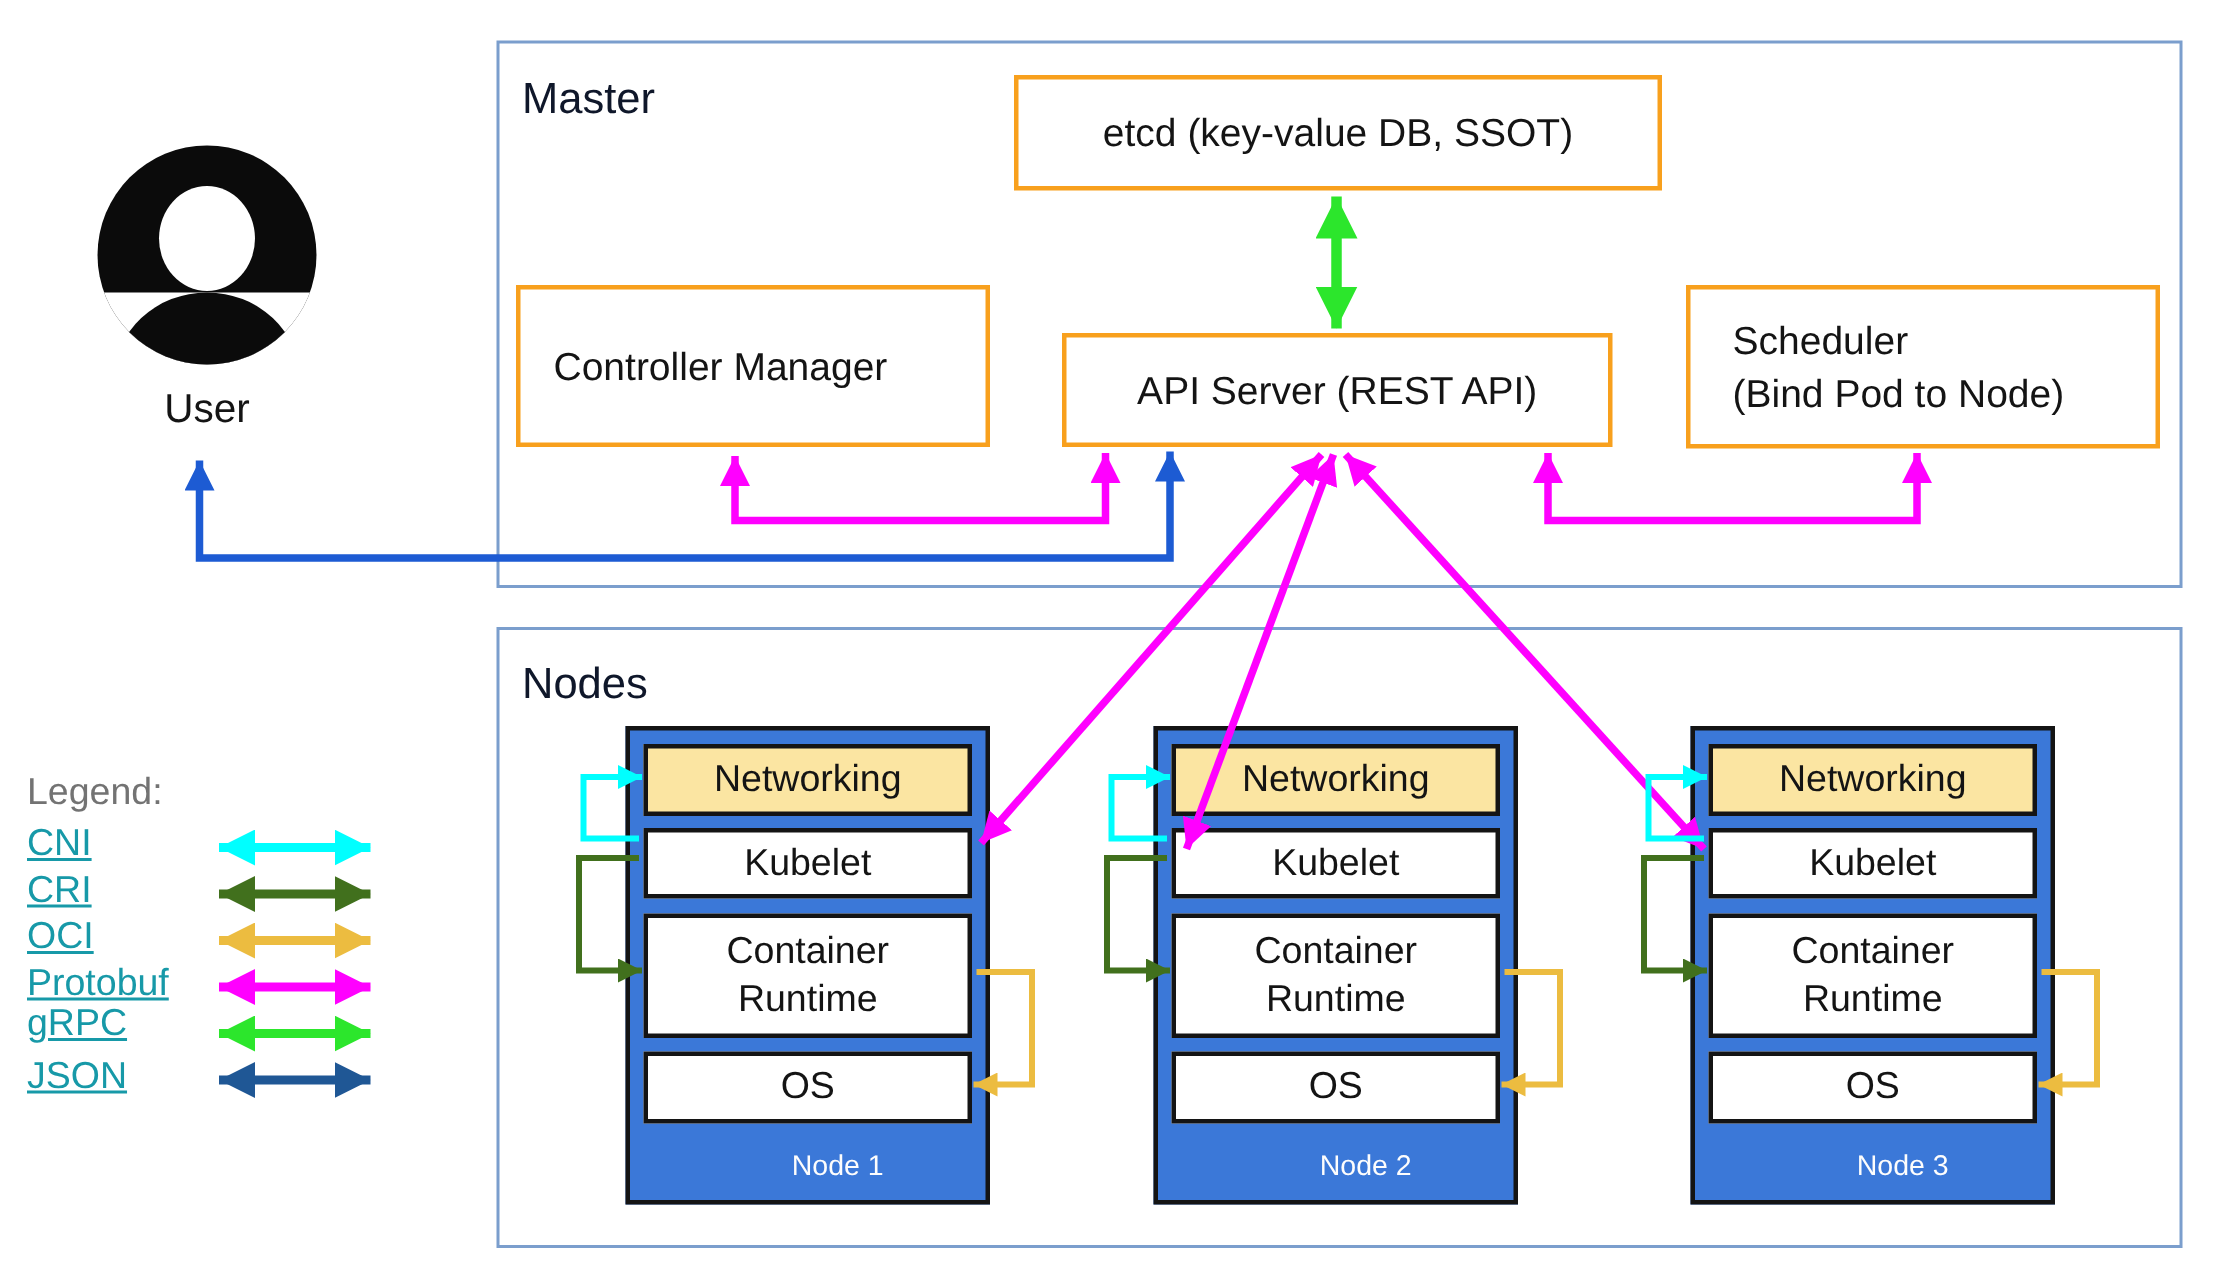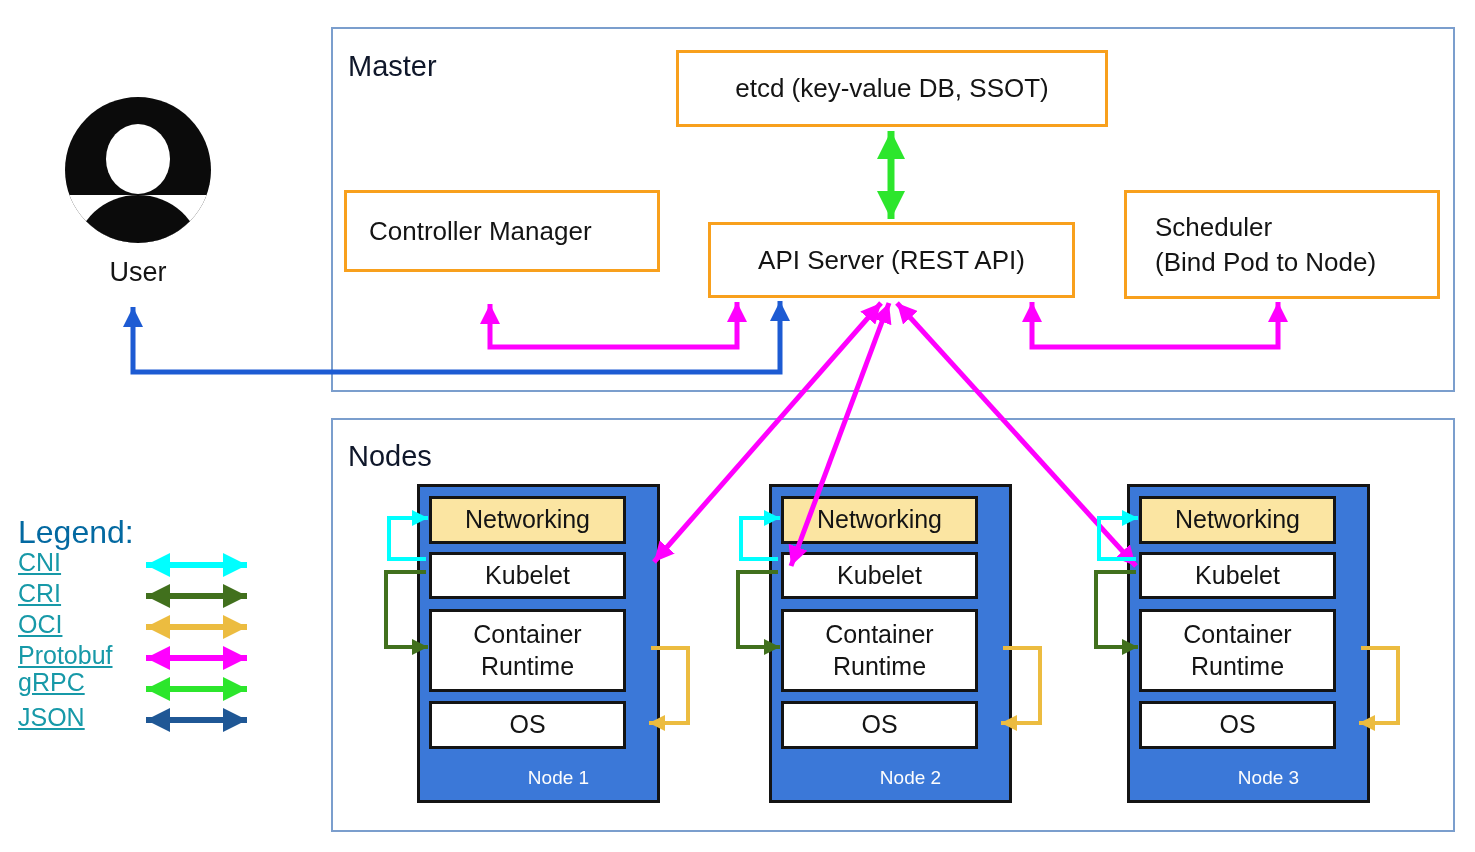--- a/index.html
+++ b/index.html
@@ -6,45 +6,45 @@
   body{font-family:"Liberation Sans","DejaVu Sans",sans-serif;color:#111;}
   .canvas{position:relative;width:1475px;height:852px;background:#fff;overflow:hidden;}
   .abs{position:absolute;}
   .group-box{position:absolute;border:2px solid #7b9ecd;background:transparent;}
   .group-title{position:absolute;font-size:29px;color:#0f172a;}
   .obox{position:absolute;border:3px solid #f8a01d;background:#fff;display:flex;align-items:center;box-sizing:border-box;}
   .obox.center{justify-content:center;text-align:center;}
   .obox .lbl{font-size:26px;line-height:1.32;color:#141414;}
   .obox.left .lbl{padding-left:22px;text-align:left;}
   .node{position:absolute;width:243px;height:319px;background:#3b78d8;border:3px solid #141414;box-sizing:border-box;}
-  .ncomp{position:absolute;left:9px;width:197px;background:#fff;border:3px solid #141414;box-sizing:border-box;
+  .ncomp{position:absolute;left:9px;width:219px;background:#fff;border:3px solid #141414;box-sizing:border-box;
          display:flex;align-items:center;justify-content:center;text-align:center;font-size:25px;color:#141414;line-height:1.25;}
   .ncomp.amber{background:#fbe5a2;}
   .nname{position:absolute;left:0;width:100%;top:280px;text-align:center;font-size:19px;color:#fdfdfd;margin-left:20px;}
-  .legend-title{position:absolute;font-size:32px;color:#0369a1;}
+  .legend-title{position:absolute;font-size:25px;color:#737373;}
   .legend-label{position:absolute;font-size:25px;color:#1799a8;text-decoration:underline;cursor:pointer;}
   svg.overlay{position:absolute;left:0;top:0;pointer-events:none;}
   .user-label{position:absolute;font-size:27px;color:#141414;text-align:center;}
 </style>
 </head>
 <body>
 
 <div class="canvas">
 
   <div class="group-box" style="left:331px;top:27px;width:1120px;height:361px;"></div>
   <div class="group-title" style="left:348px;top:50px;">Master</div>
 
   <div class="group-box" style="left:331px;top:418px;width:1120px;height:410px;"></div>
   <div class="group-title" style="left:348px;top:440px;">Nodes</div>
 
   <div class="obox center" style="left:676px;top:50px;width:432px;height:77px;">
     <span class="lbl">etcd (key-value DB, SSOT)</span>
   </div>
 
-  <div class="obox left" style="left:344px;top:190px;width:316px;height:82px;">
+  <div class="obox left" style="left:344px;top:190px;width:316px;height:108px;">
     <div class="lbl">
       <div>Controller Manager</div>
     </div>
   </div>
 
   <div class="obox center" style="left:708px;top:222px;width:367px;height:76px;justify-content:center;">
     <span class="lbl">API Server (REST API)</span>
   </div>
 
   <div class="obox left" style="left:1124px;top:190px;width:316px;height:109px;">

